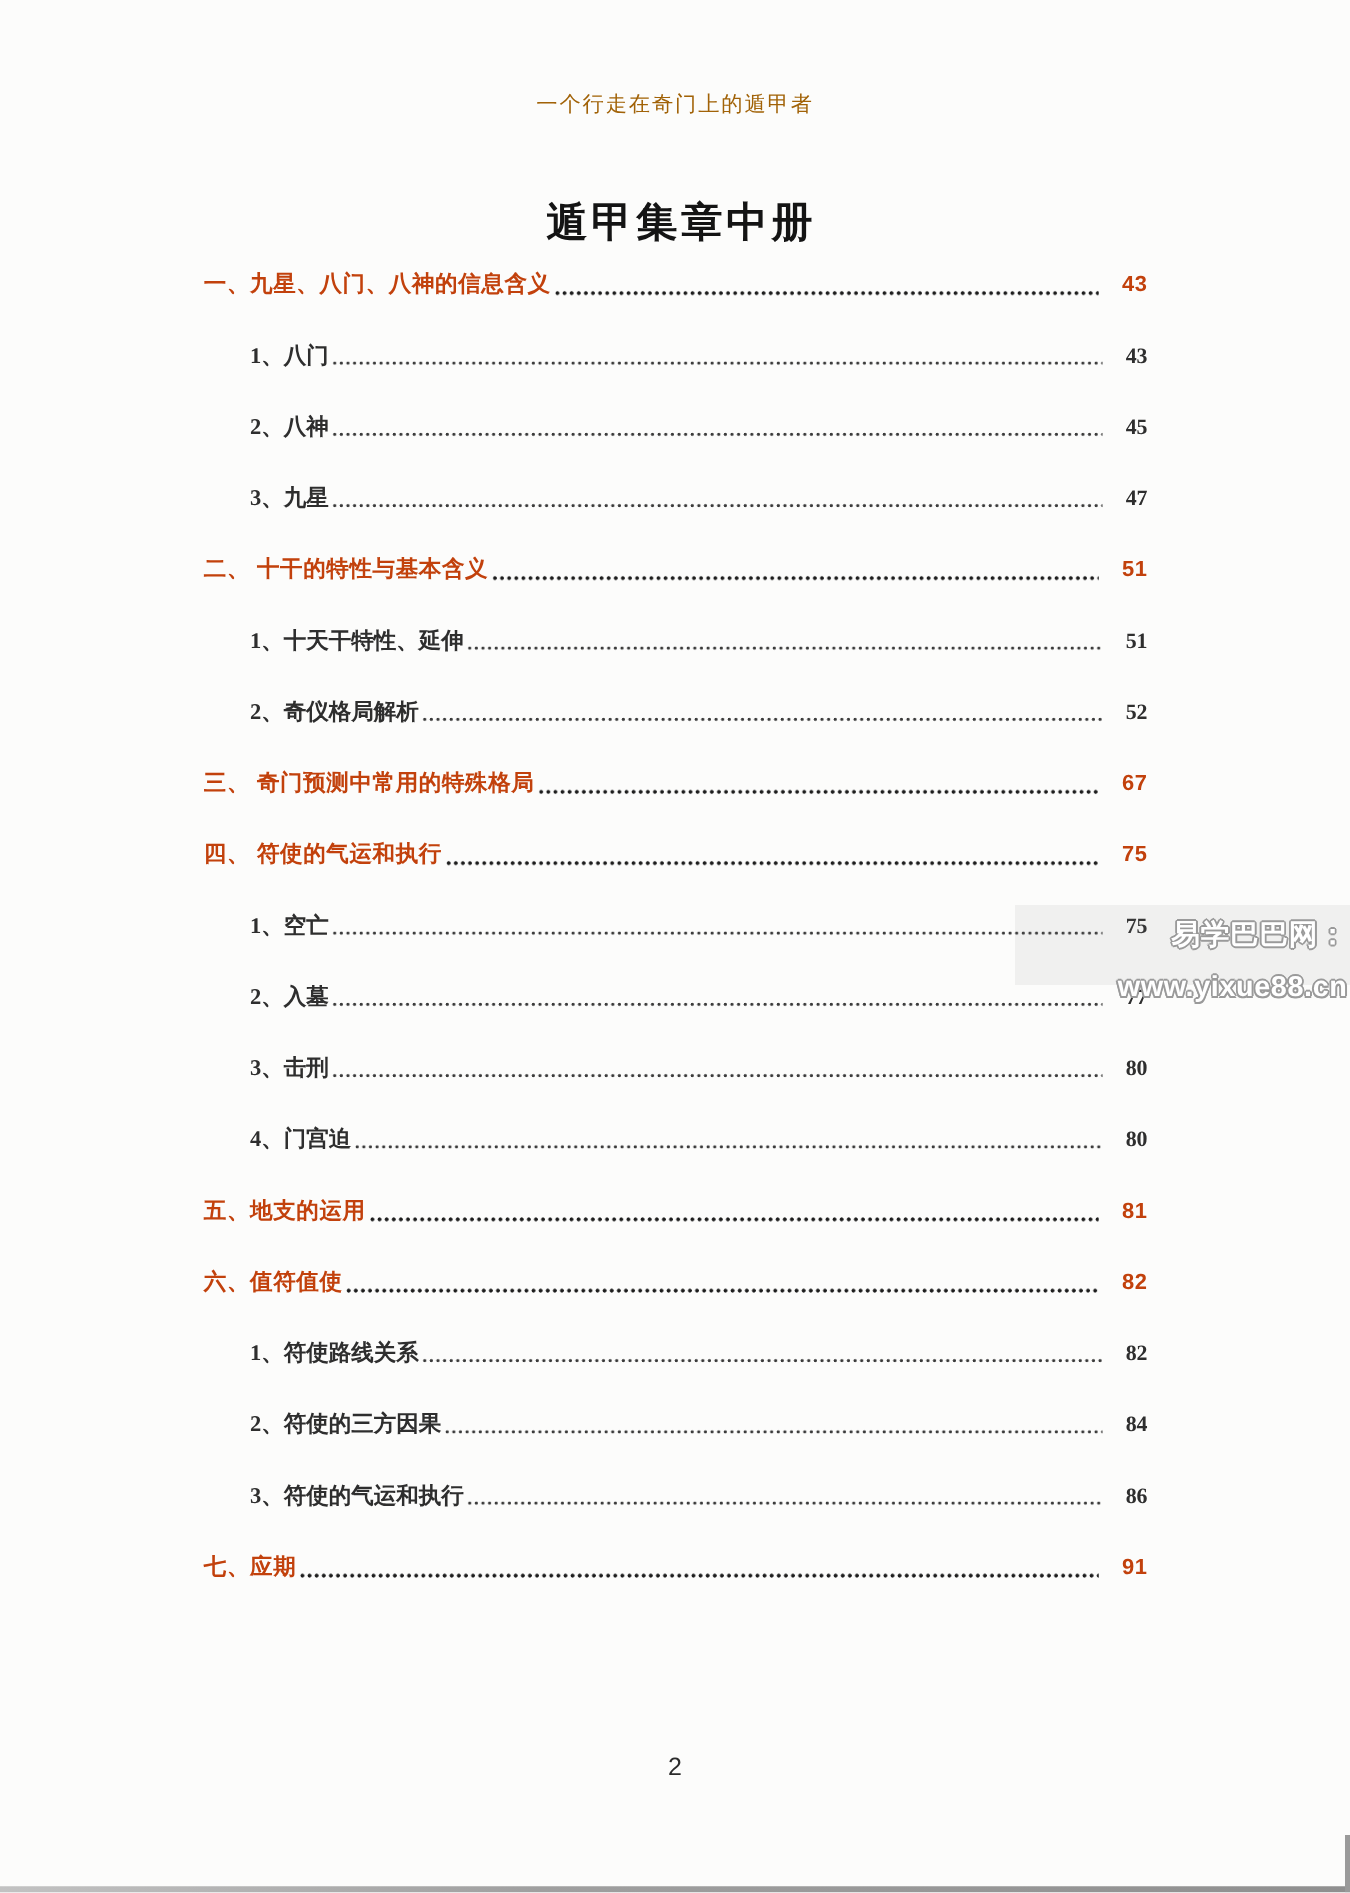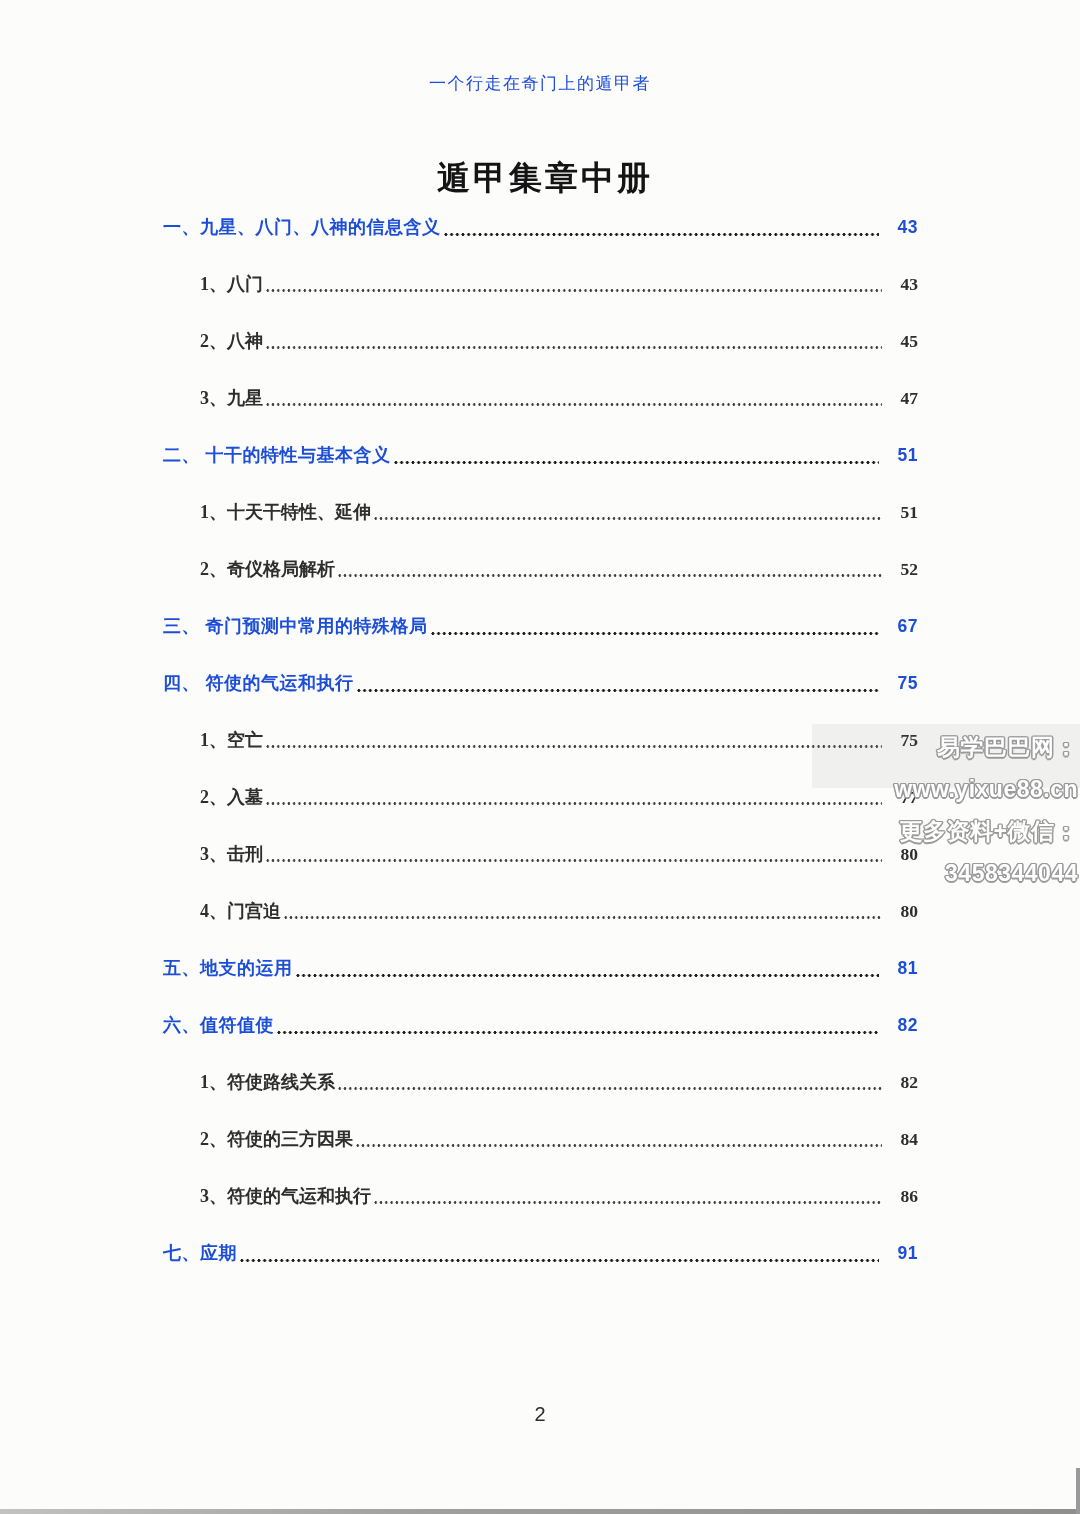--- a/index.html
+++ b/index.html
@@ -14,21 +14,21 @@
     font-family: "Liberation Sans", sans-serif;
     color: #222;
   }
   .running-header {
     position: absolute;
     top: 72px; left: 0; width: 100%;
     text-align: center;
     font-family: Liberation Sans, sans-serif;
     font-size: 17px;
     letter-spacing: 1.5px;
-    color: #1d4ed8;
+    color: #a16207;
   }
   .doc-title {
     position: absolute;
     top: 156px; left: 0; width: 100%;
     text-align: center;
     font-family: "Liberation Serif", serif;
     font-weight: 700;
     font-size: 33px;
     letter-spacing: 3px;
     color: #141414;
@@ -43,21 +43,21 @@
   .toc-row {
     display: flex;
     align-items: flex-end;
     height: 23px;
     margin-bottom: 34px;
     font-size: 18px;
     line-height: 23px;
   }
   .toc-row.level1 {
     font-weight: 700;
-    color: #1d4ed8;
+    color: #c2410c;
     letter-spacing: 0.5px;
   }
   .toc-row.level2 {
     padding-left: 37px;
     font-family: "Liberation Serif", serif;
     font-weight: 700;
     color: #2e2e2e;
   }
   .toc-label { white-space: pre; }
   .toc-dots {
@@ -242,20 +242,19 @@
     <div class="toc-row level1">
       <span class="toc-label">七、应期</span>
       <span class="toc-dots"></span>
       <span class="toc-page">91</span>
     </div>
   </div>
 
   <div class="watermark-band"></div>
   <div class="watermark">
     <div>易学巴巴网：www.yixue88.cn</div>
-    <div>更多资料+微信：3458344044</div>
   </div>
 
   <div class="footer-pagenum">2</div>
 
   <div class="photo-bottom-edge"></div>
   <div class="photo-right-edge"></div>
 </div>
 
 </body></html>

